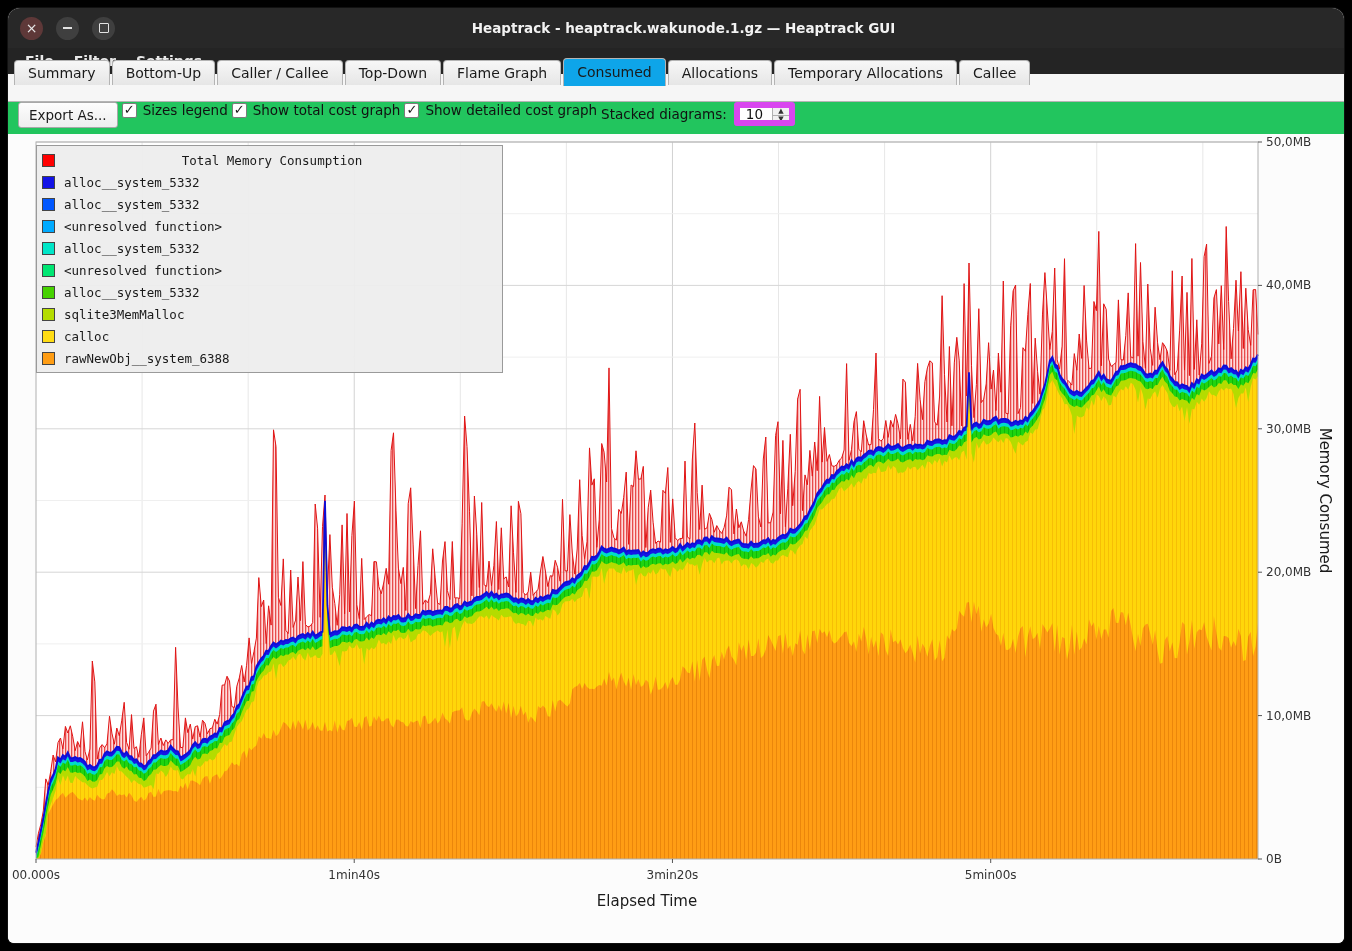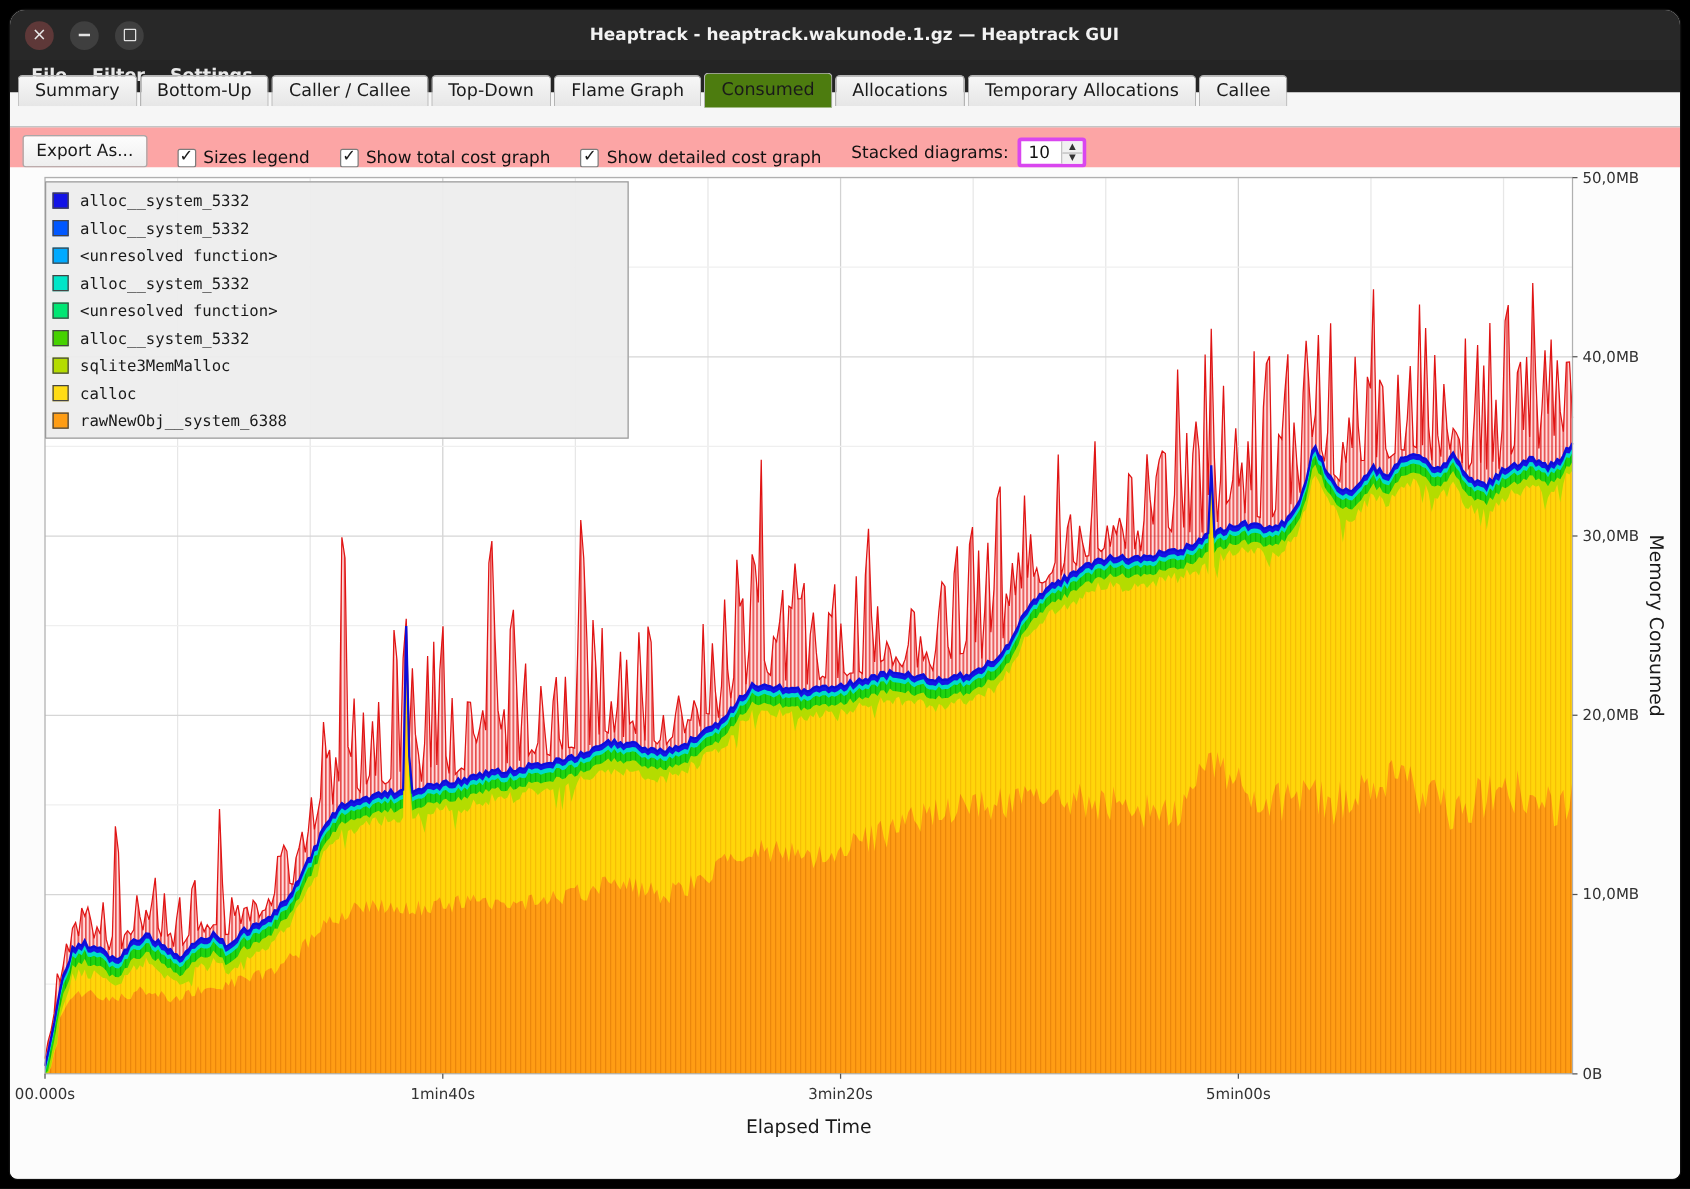--- a/index.html
+++ b/index.html
@@ -16,30 +16,30 @@
   .max-glyph{width:8px;height:8px;border:1.5px solid #e2e2e2;border-radius:1px;display:block;}
   .win-title{position:absolute;left:15px;right:0;text-align:center;font-weight:700;font-size:13.5px;color:#f2f2f2;}
   
   .menubar{height:26px;background:#242424;display:flex;align-items:center;padding-left:8px;gap:2px;}
   .menu-item{display:inline-block;color:#e8e8e8;font-size:14px;padding:3px 9px;border-radius:3px;font-weight:bold;}
   .menu-item::first-letter{text-decoration:underline;}
   
   .tabbar{height:28px;background:#f6f6f6;border-bottom:1px solid #b4b4b4;display:flex;align-items:flex-end;padding:0 0 16px 6px;box-sizing:border-box;}
   .tab{font-size:14px;color:#1a1a1a;padding:4px 13px 4px;border:1px solid #b4b4b4;border-bottom:none;
     border-radius:4px 4px 0 0;background:linear-gradient(#f7f7f7,#e6e6e6);margin-right:2px;white-space:nowrap;}
-  .tab.active{background:#4d7c0f;position:relative;margin-bottom:-1px;padding-bottom:6px;padding-top:5px;}
-  
-  .toolbar{height:32px;display:flex;align-items:flex-end;gap:24px;padding-left:10px;background:#fca5a5;}
+  .tab.active{background:#0ea5e9;position:relative;margin-bottom:-1px;padding-bottom:6px;padding-top:5px;}
+  
+  .toolbar{height:32px;display:flex;align-items:flex-start;gap:4px;padding-left:10px;background:#22c55e;}
   .export-btn{font-family:inherit;font-size:13.5px;color:#1a1a1a;border:1px solid #a8a8a8;border-radius:3px;
     background:linear-gradient(#fdfdfd,#eeeeee);padding:4px 10px;}
   .cb{display:flex;align-items:center;gap:6px;font-size:13.5px;color:#111;}
   .cb .box{width:15px;height:15px;border:1px solid #7c7c7c;border-radius:2px;background:#fff;display:flex;align-items:center;justify-content:center;box-sizing:border-box;}
   .cb .check{color:#1c1c1c;font-size:13px;font-weight:700;line-height:1;margin-top:-1px;}
   .stacked-group{display:flex;align-items:center;gap:7px;font-size:13.5px;color:#111;}
-  .spinbox{display:flex;border:3px solid #d946ef;border-radius:3px;background:#fff;height:24px;box-sizing:border-box;overflow:hidden;}
+  .spinbox{display:flex;border:6px solid #d946ef;border-radius:3px;background:#fff;height:24px;box-sizing:border-box;overflow:hidden;}
   .spin-value{width:26px;display:flex;align-items:center;padding-left:6px;font-size:13.5px;color:#111;}
   .spin-btns{display:flex;flex-direction:column;width:16px;border-left:1px solid #b0b0b0;}
   .spin-btn{flex:1;display:flex;align-items:center;justify-content:center;background:#f1f1f1;font-size:7px;color:#333;line-height:1;}
   .spin-btn:first-child{border-bottom:1px solid #b0b0b0;}
   
   .chart-region{position:relative;height:809px;background:#fcfcfc;}
   #chart-svg{display:block;}
   .legend{position:absolute;left:28px;top:11px;width:467px;background:rgba(237,237,237,0.93);
     border:1px solid #9a9a9a;box-sizing:border-box;padding:3px 0;z-index:2;
     font-family:"DejaVu Sans Mono","Liberation Mono",monospace;font-size:12.5px;color:#1a1a1a;}
@@ -187,20 +187,24 @@
         <line x1="346.2291666666667" y1="725" x2="346.2291666666667" y2="729" stroke="#555" stroke-width="1"></line>
         <text x="346.2291666666667" y="745" font-size="12" fill="#333" text-anchor="middle" font-family="DejaVu Sans, sans-serif">1min40s</text>
         <line x1="664.4583333333334" y1="725" x2="664.4583333333334" y2="729" stroke="#555" stroke-width="1"></line>
         <text x="664.4583333333334" y="745" font-size="12" fill="#333" text-anchor="middle" font-family="DejaVu Sans, sans-serif">3min20s</text>
         <line x1="982.6875" y1="725" x2="982.6875" y2="729" stroke="#555" stroke-width="1"></line>
         <text x="982.6875" y="745" font-size="12" fill="#333" text-anchor="middle" font-family="DejaVu Sans, sans-serif">5min00s</text>
         <text x="639" y="772" font-size="15" fill="#1a1a1a" text-anchor="middle" font-family="DejaVu Sans, sans-serif">Elapsed Time</text>
         <text x="1312" y="366.5" font-size="15" fill="#1a1a1a" text-anchor="middle" transform="rotate(90 1312 366.5)" font-family="DejaVu Sans, sans-serif">Memory Consumed</text>
       </svg>
     <div class="legend" id="legend-rows">
+        <div class="legend-row legend-title-row">
+          <span class="swatch" style="background: rgb(255, 0, 0);"></span>
+          <span class="legend-label">Total Memory Consumption</span>
+        </div>
         <div class="legend-row">
           <span class="swatch" style="background: rgb(18, 18, 230);"></span>
           <span class="legend-label">alloc__system_5332</span>
         </div>
         <div class="legend-row">
           <span class="swatch" style="background: rgb(0, 87, 255);"></span>
           <span class="legend-label">alloc__system_5332</span>
         </div>
         <div class="legend-row">
           <span class="swatch" style="background: rgb(0, 170, 255);"></span>

